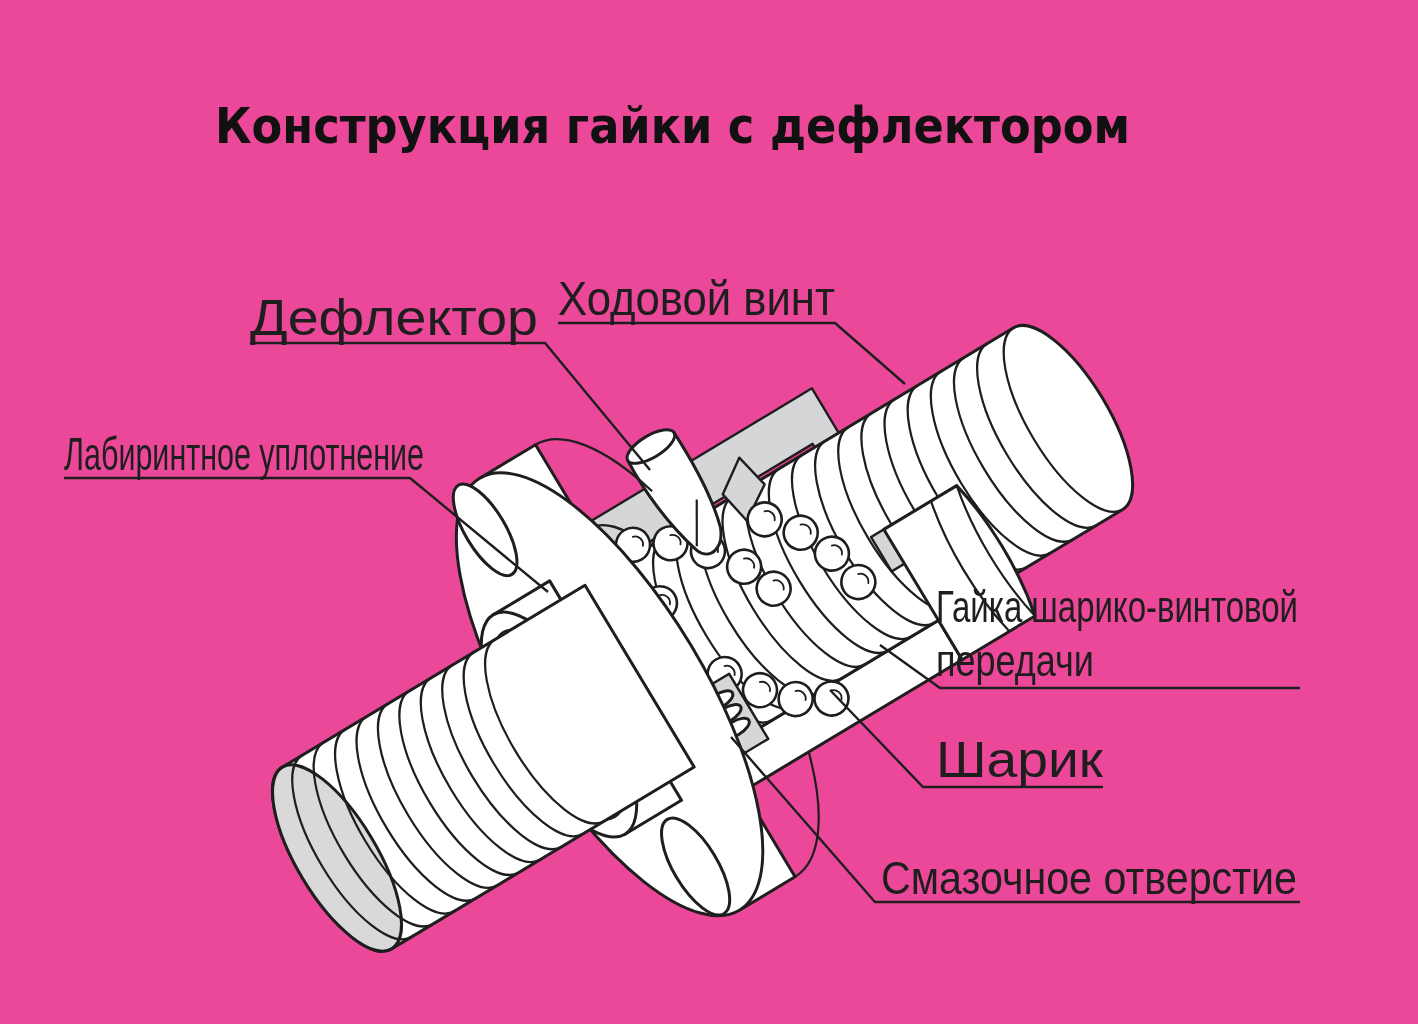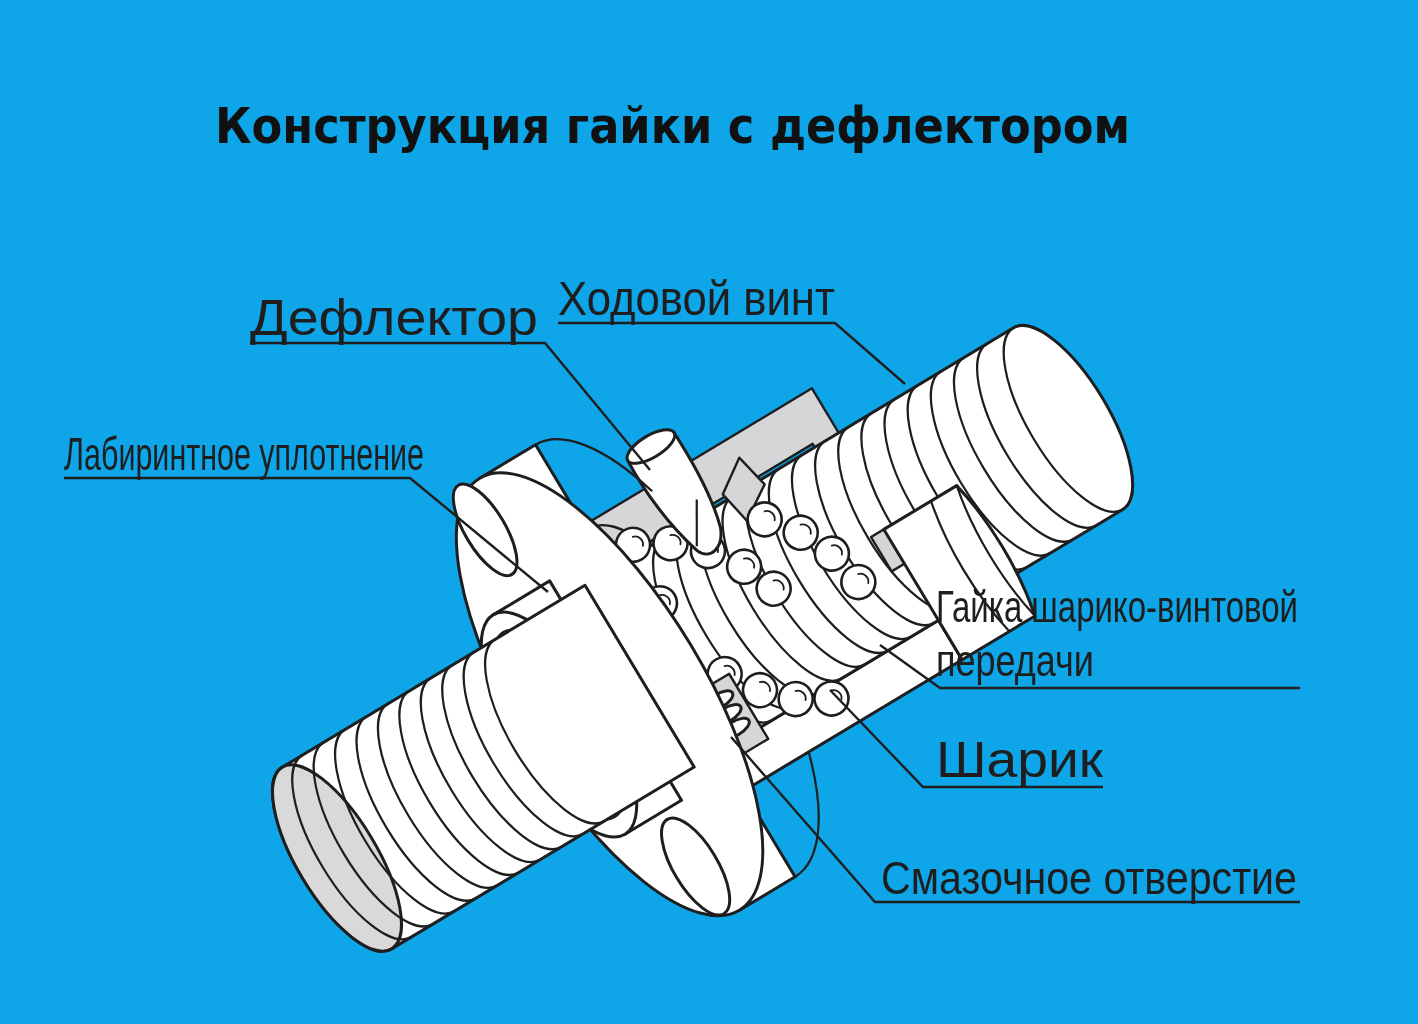--- a/index.html
+++ b/index.html
@@ -1,16 +1,16 @@
 <!DOCTYPE html>
 <html><head>
 <meta charset="utf-8">
 <style>
   html,body{margin:0;padding:0;background:#ffffff;}
-  .stage{position:relative;width:1418px;height:1024px;background:#0ea5e9;overflow:hidden;
+  .stage{position:relative;width:1418px;height:1024px;background:#ec4899;overflow:hidden;
          font-family:"Liberation Sans", sans-serif;}
   svg{display:block}
   .outline{fill:#ffffff;stroke:#1e1e1e;stroke-width:3;stroke-linejoin:round;}
   .thin{fill:none;stroke:#1e1e1e;stroke-width:2.2;}
   .cut{fill:#d5d6d8;stroke:#1e1e1e;stroke-width:2.4;stroke-linejoin:round;}
   .leader{fill:none;stroke:#1e1e1e;stroke-width:2.4;stroke-linejoin:miter;}
   .lbl{fill:#1e1e1e;font-family:"Liberation Sans", sans-serif;}
   .ttl{fill:#111111;font-family:"DejaVu Sans", sans-serif;font-weight:700;}
   .ballhl{fill:none;stroke:#1e1e1e;stroke-width:1.8;stroke-linecap:round;}
 </style>

